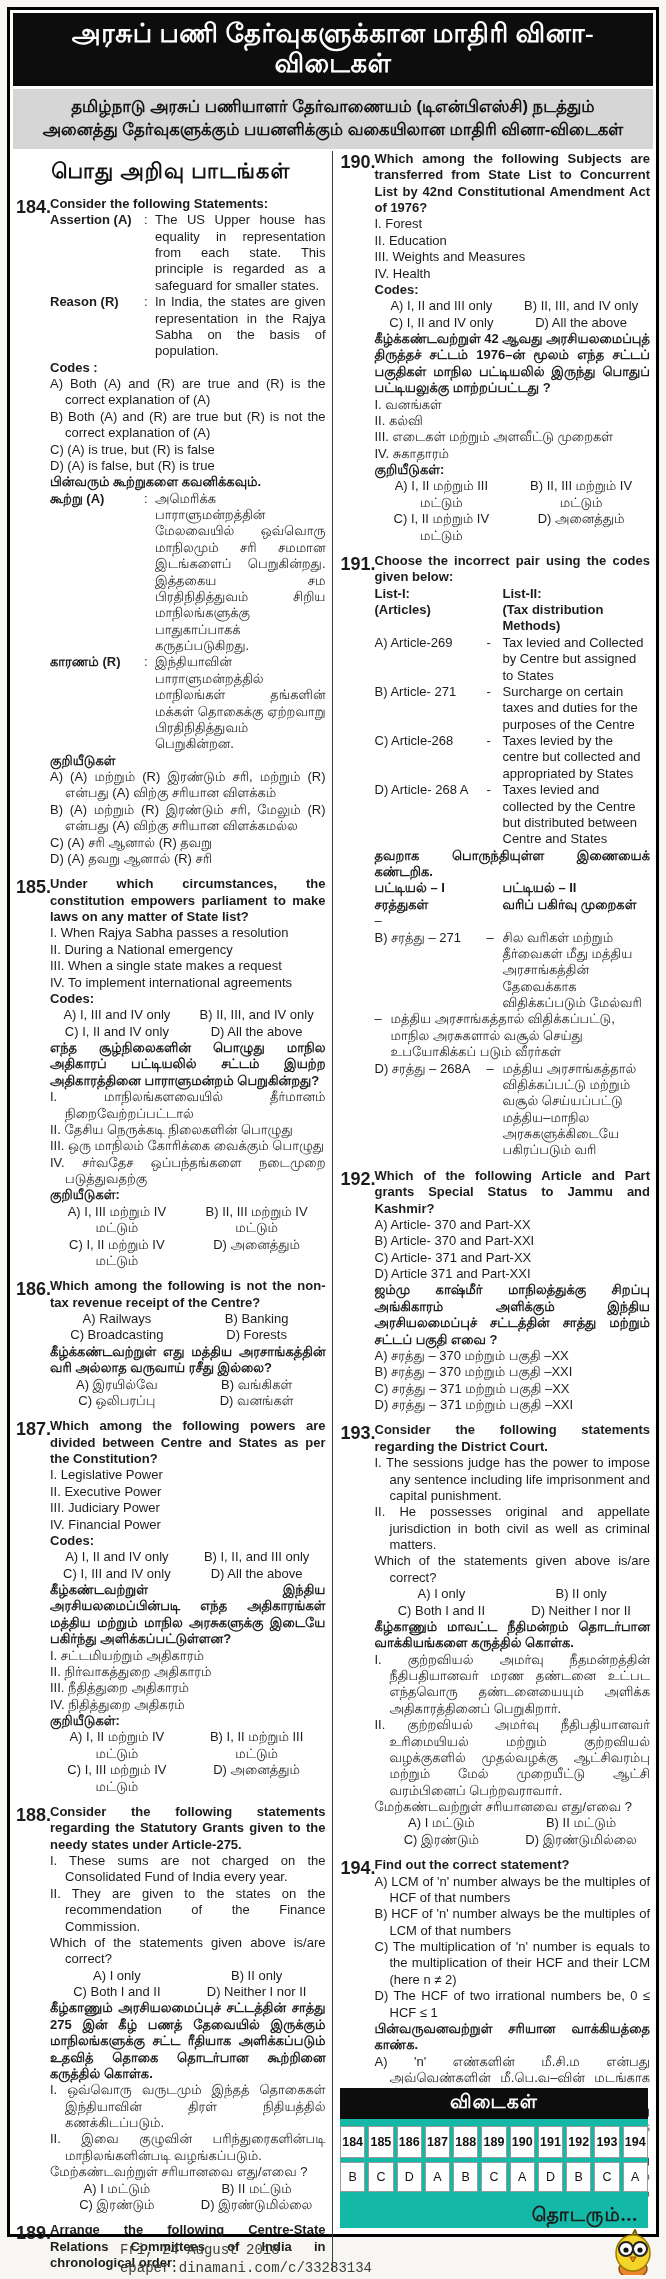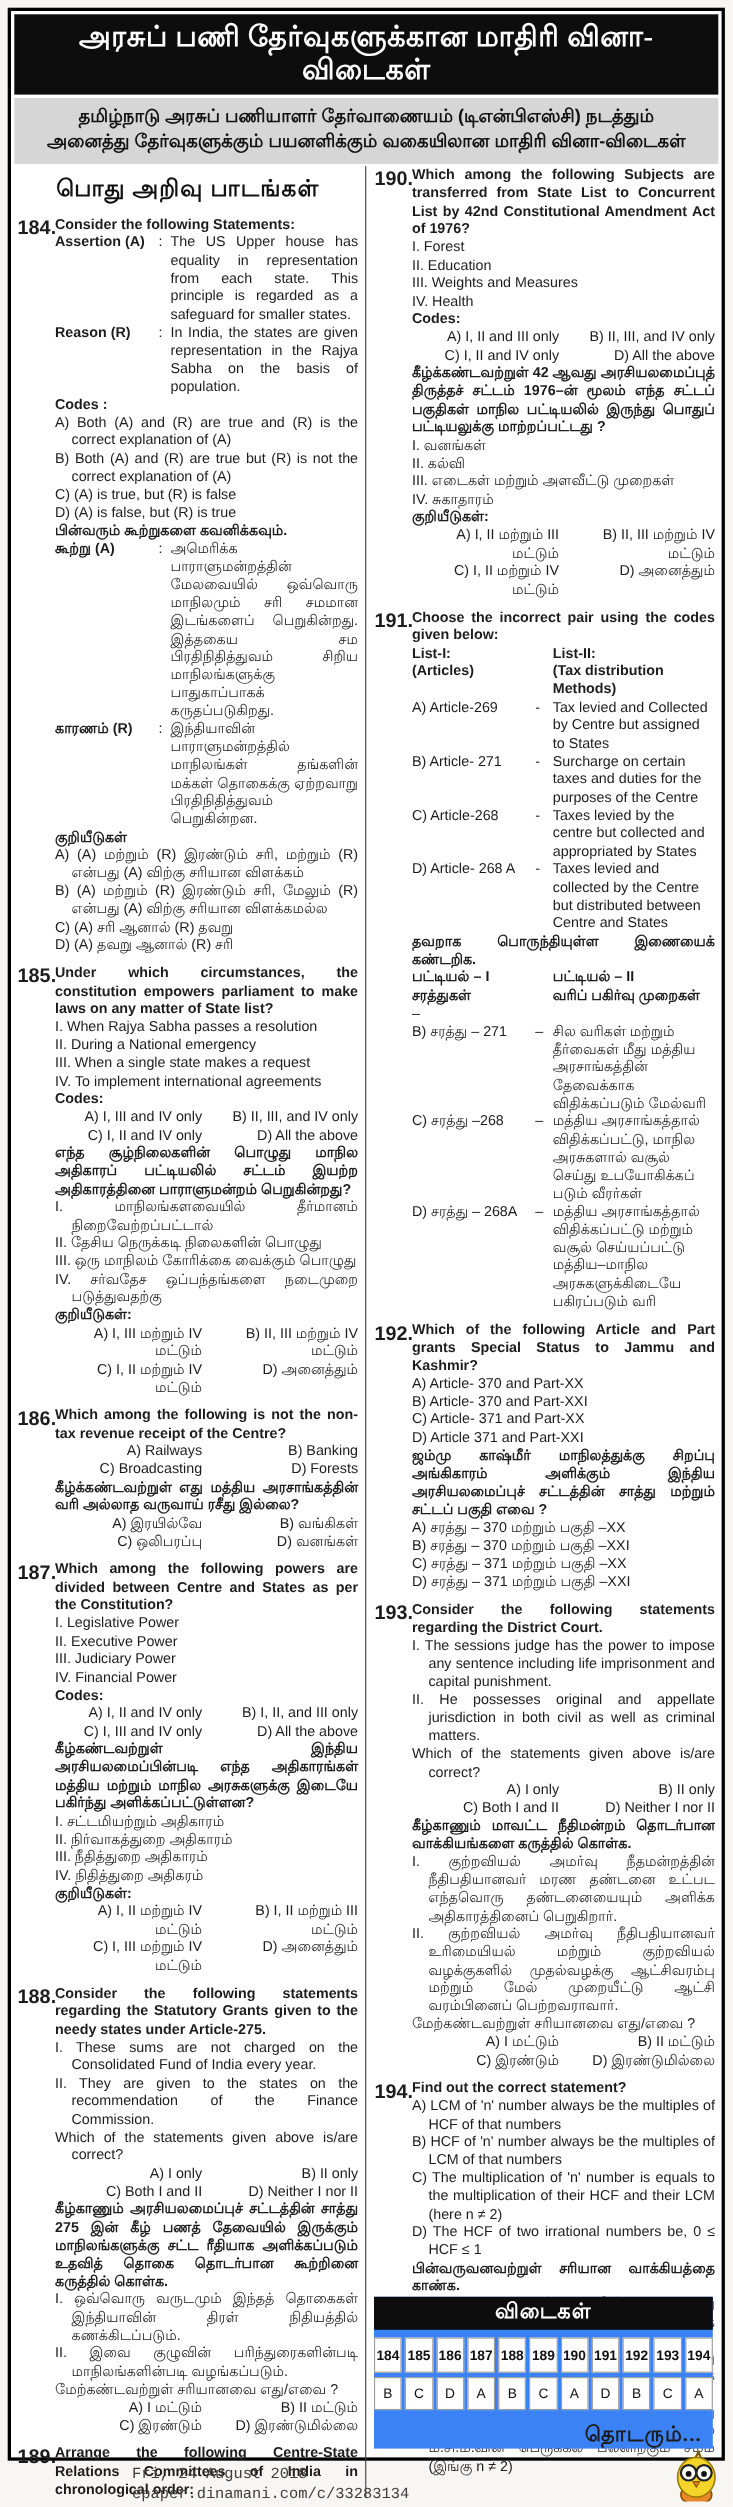--- a/index.html
+++ b/index.html
@@ -29,33 +29,33 @@
   .section-title{
     text-align:center;font-family:"Liberation Serif",serif;font-weight:bold;
     font-size:21px;letter-spacing:1px;margin:8px 0 10px;color:#111;
   }
   .q{display:flex;margin:0 0 9px;}
   .qnum{width:34px;flex:none;font-weight:bold;font-size:18px;line-height:1.26;}
   .qbody{flex:1;min-width:0;}
   .line{font-size:13px;line-height:1.26;text-align:justify;}
   .line.b{font-weight:bold;}
   .line.p,.line.li{padding-left:15px;text-indent:-15px;}
-  .o2{display:flex;text-align:right;}
+  .o2{display:flex;text-align:center;}
   .o2 .ol{flex:0 0 50%;padding-right:4px;box-sizing:border-box;}
   .o2 .or{flex:1;}
   .kv{display:flex;}
   .kv .k{flex:0 0 94px;font-weight:bold;}
   .kv .c{flex:0 0 11px;}
   .kv .v{flex:1;min-width:0;}
   .pr{display:flex;}
   .pr .k{flex:0 0 112px;}
   .pr .d{flex:0 0 16px;}
   .pr .v{flex:1;min-width:0;text-align:left;}
   .answers{
-    position:absolute;left:330px;right:8px;top:2078px;background:#3b82f6;
+    position:absolute;left:330px;right:8px;top:2078px;background:#14b8a6;
   }
   .ans-bar{
     background:#0d0d0d;color:#fff;text-align:center;font-weight:bold;
     font-size:19px;font-family:"Liberation Serif",serif;padding:3px 0 4px;
     margin-bottom:7px;letter-spacing:1px;
   }
   .ans-row{display:flex;gap:3px;margin-bottom:4px;}
   .ans-cell{
     flex:1;border:1.5px solid #9a9a9a;background:#fff;text-align:center;
     font-size:12.5px;padding:7px 0;color:#111;
@@ -331,21 +331,20 @@
             </div>
             <div class="line pr">
               <span class="d">–</span>
             </div>
             <div class="line pr">
               <span class="k">B) சரத்து – 271</span>
               <span class="d">–</span>
               <span class="v">சில வரிகள் மற்றும் தீர்வைகள் மீது மத்திய அரசாங்கத்தின் தேவைக்காக விதிக்கப்படும் மேல்வரி</span>
             </div>
             <div class="line pr">
-              <span class="k">C) சரத்து –268</span>
               <span class="d">–</span>
               <span class="v">மத்திய அரசாங்கத்தால் விதிக்கப்பட்டு, மாநில அரசுகளால் வசூல் செய்து உபயோகிக்கப் படும் வீரர்கள்</span>
             </div>
             <div class="line pr">
               <span class="k">D) சரத்து – 268A</span>
               <span class="d">–</span>
               <span class="v">மத்திய அரசாங்கத்தால் விதிக்கப்பட்டு மற்றும் வசூல் செய்யப்பட்டு மத்திய–மாநில அரசுகளுக்கிடையே பகிரப்படும் வரி</span>
             </div>
           </div>
         </div>

